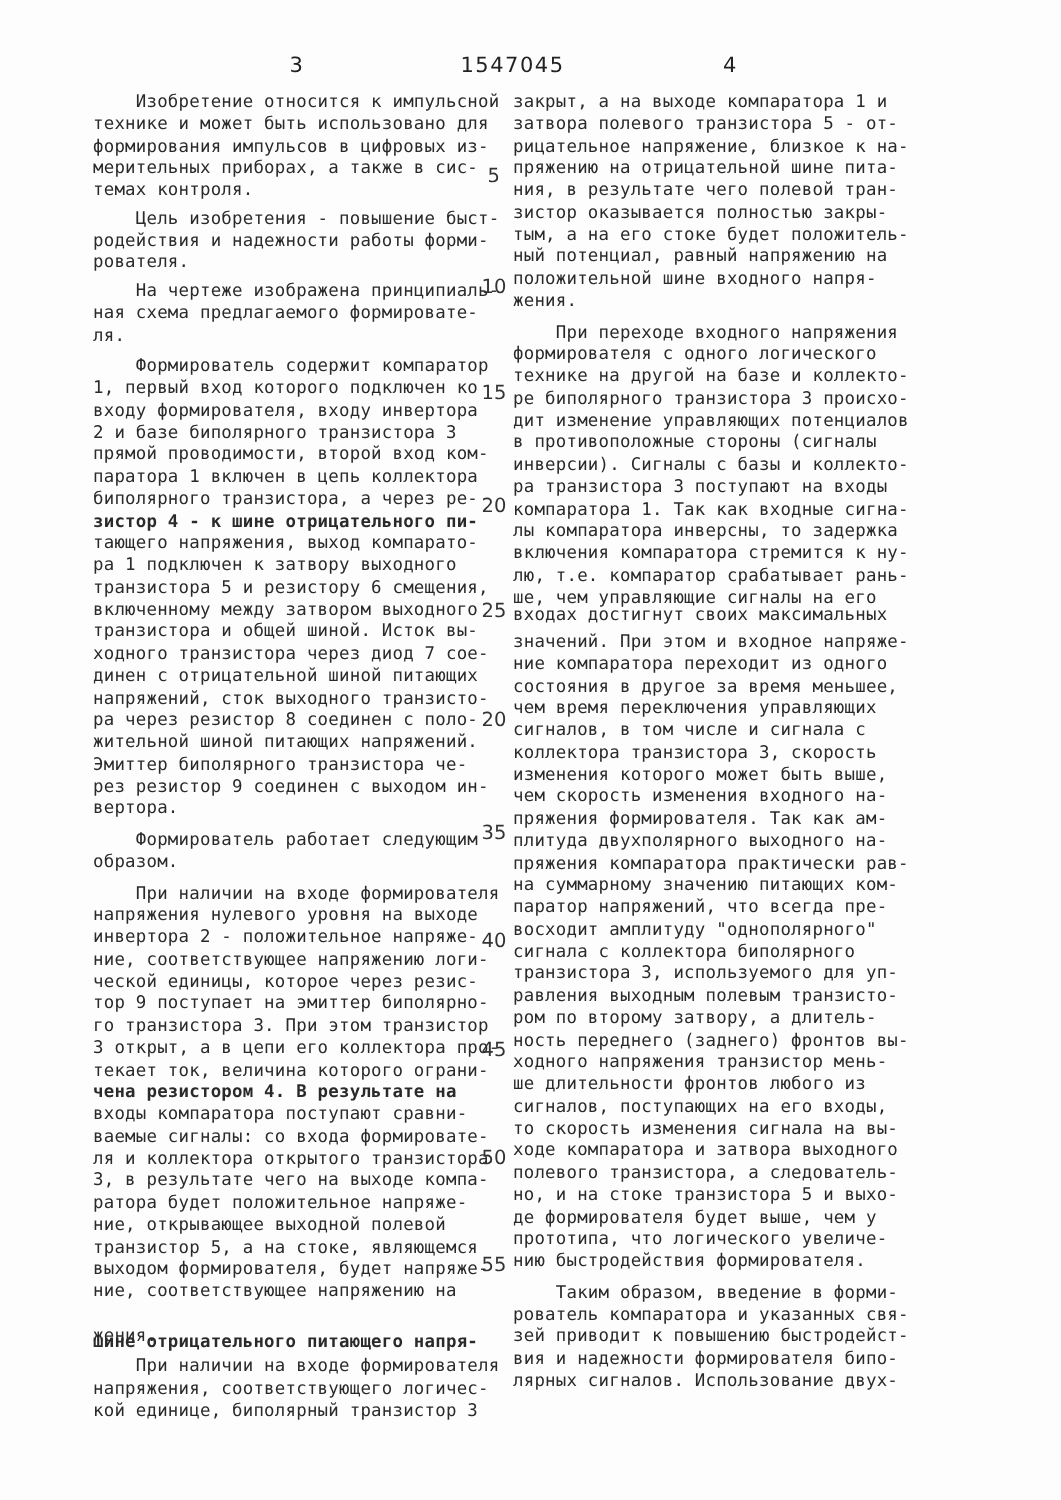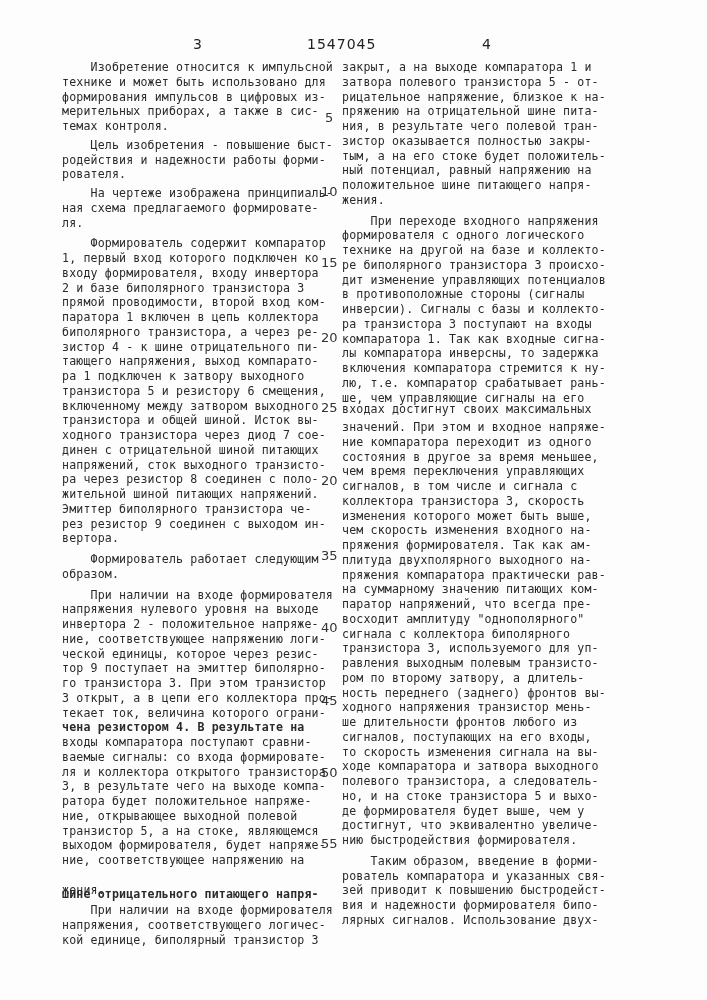--- a/index.html
+++ b/index.html
@@ -39,21 +39,21 @@
       <div class="line" style="top: 186px;">    На чертеже изображена принципиаль-</div>
       <div class="line" style="top: 200.75px;">ная схема предлагаемого формировате-</div>
       <div class="line" style="top: 215.5px;">ля.</div>
       <div class="line" style="top: 236.25px;">    Формирователь содержит компаратор</div>
       <div class="line" style="top: 251px;">1, первый вход которого подключен ко</div>
       <div class="line" style="top: 265.75px;">входу формирователя, входу инвертора</div>
       <div class="line" style="top: 280.5px;">2 и базе биполярного транзистора 3</div>
       <div class="line" style="top: 295.25px;">прямой проводимости, второй вход ком-</div>
       <div class="line" style="top: 310px;">паратора 1 включен в цепь коллектора</div>
       <div class="line" style="top: 324.75px;">биполярного транзистора, а через ре-</div>
-      <div class="line" style="top: 339.5px;">зистор 4 - к шине отрицательного пи-</div>
+      <div class="line" style="top: 339.5px; font-weight: bold;">зистор 4 - к шине отрицательного пи-</div>
       <div class="line" style="top: 354.25px;">тающего напряжения, выход компарато-</div>
       <div class="line" style="top: 369px;">ра 1 подключен к затвору выходного</div>
       <div class="line" style="top: 383.75px;">транзистора 5 и резистору 6 смещения,</div>
       <div class="line" style="top: 398.5px;">включенному между затвором выходного</div>
       <div class="line" style="top: 413.25px;">транзистора и общей шиной. Исток вы-</div>
       <div class="line" style="top: 428px;">ходного транзистора через диод 7 сое-</div>
       <div class="line" style="top: 442.75px;">динен с отрицательной шиной питающих</div>
       <div class="line" style="top: 457.5px;">напряжений, сток выходного транзисто-</div>
       <div class="line" style="top: 472.25px;">ра через резистор 8 соединен с поло-</div>
       <div class="line" style="top: 487px;">жительной шиной питающих напряжений.</div>
@@ -89,21 +89,21 @@
     </div>
   <div class="col" id="col-right">
       <div class="line" style="top: 60px;">закрыт, а на выходе компаратора 1 и</div>
       <div class="line" style="top: 74.75px;">затвора полевого транзистора 5 - от-</div>
       <div class="line" style="top: 89.5px;">рицательное напряжение, близкое к на-</div>
       <div class="line" style="top: 104.25px;">пряжению на отрицательной шине пита-</div>
       <div class="line" style="top: 119px;">ния, в результате чего полевой тран-</div>
       <div class="line" style="top: 133.75px;">зистор оказывается полностью закры-</div>
       <div class="line" style="top: 148.5px;">тым, а на его стоке будет положитель-</div>
       <div class="line" style="top: 163.25px;">ный потенциал, равный напряжению на</div>
-      <div class="line" style="top: 178px;">положительное шине питающего напря-</div>
+      <div class="line" style="top: 178px;">положительной шине входного напря-</div>
       <div class="line" style="top: 192.75px;">жения.</div>
       <div class="line" style="top: 213.5px;">    При переходе входного напряжения</div>
       <div class="line" style="top: 228.25px;">формирователя с одного логического</div>
       <div class="line" style="top: 243px;">технике на другой на базе и коллекто-</div>
       <div class="line" style="top: 257.75px;">ре биполярного транзистора 3 происхо-</div>
       <div class="line" style="top: 272.5px;">дит изменение управляющих потенциалов</div>
       <div class="line" style="top: 287.25px;">в противоположные стороны (сигналы</div>
       <div class="line" style="top: 302px;">инверсии). Сигналы с базы и коллекто-</div>
       <div class="line" style="top: 316.75px;">ра транзистора 3 поступают на входы</div>
       <div class="line" style="top: 331.5px;">компаратора 1. Так как входные сигна-</div>
@@ -132,21 +132,21 @@
       <div class="line" style="top: 670.75px;">ром по второму затвору, а длитель-</div>
       <div class="line" style="top: 685.5px;">ность переднего (заднего) фронтов вы-</div>
       <div class="line" style="top: 700.25px;">ходного напряжения транзистор мень-</div>
       <div class="line" style="top: 715px;">ше длительности фронтов любого из</div>
       <div class="line" style="top: 729.75px;">сигналов, поступающих на его входы,</div>
       <div class="line" style="top: 744.5px;">то скорость изменения сигнала на вы-</div>
       <div class="line" style="top: 759.25px;">ходе компаратора и затвора выходного</div>
       <div class="line" style="top: 774px;">полевого транзистора, а следователь-</div>
       <div class="line" style="top: 788.75px; text-align: right;">но, и на стоке транзистора 5 и выхо-</div>
       <div class="line" style="top: 803.5px;">де формирователя будет выше, чем у</div>
-      <div class="line" style="top: 818.25px;">достигнут, что эквивалентно увеличе-</div>
+      <div class="line" style="top: 818.25px;">прототипа, что логического увеличе-</div>
       <div class="line" style="top: 833px;">нию быстродействия формирователя.</div>
       <div class="line" style="top: 853.75px;">    Таким образом, введение в форми-</div>
       <div class="line" style="top: 868.5px;">рователь компаратора и указанных свя-</div>
       <div class="line" style="top: 883.25px;">зей приводит к повышению быстродейст-</div>
       <div class="line" style="top: 898px;">вия и надежности формирователя бипо-</div>
       <div class="line" style="top: 912.75px;">лярных сигналов. Использование двух-</div>
     </div>
 <span class="ln" style="left: 325px; top: 110px;">5</span>
     <span class="ln" style="left: 321px; top: 184px;">10</span>
     <span class="ln" style="left: 321px; top: 255px;">15</span>

